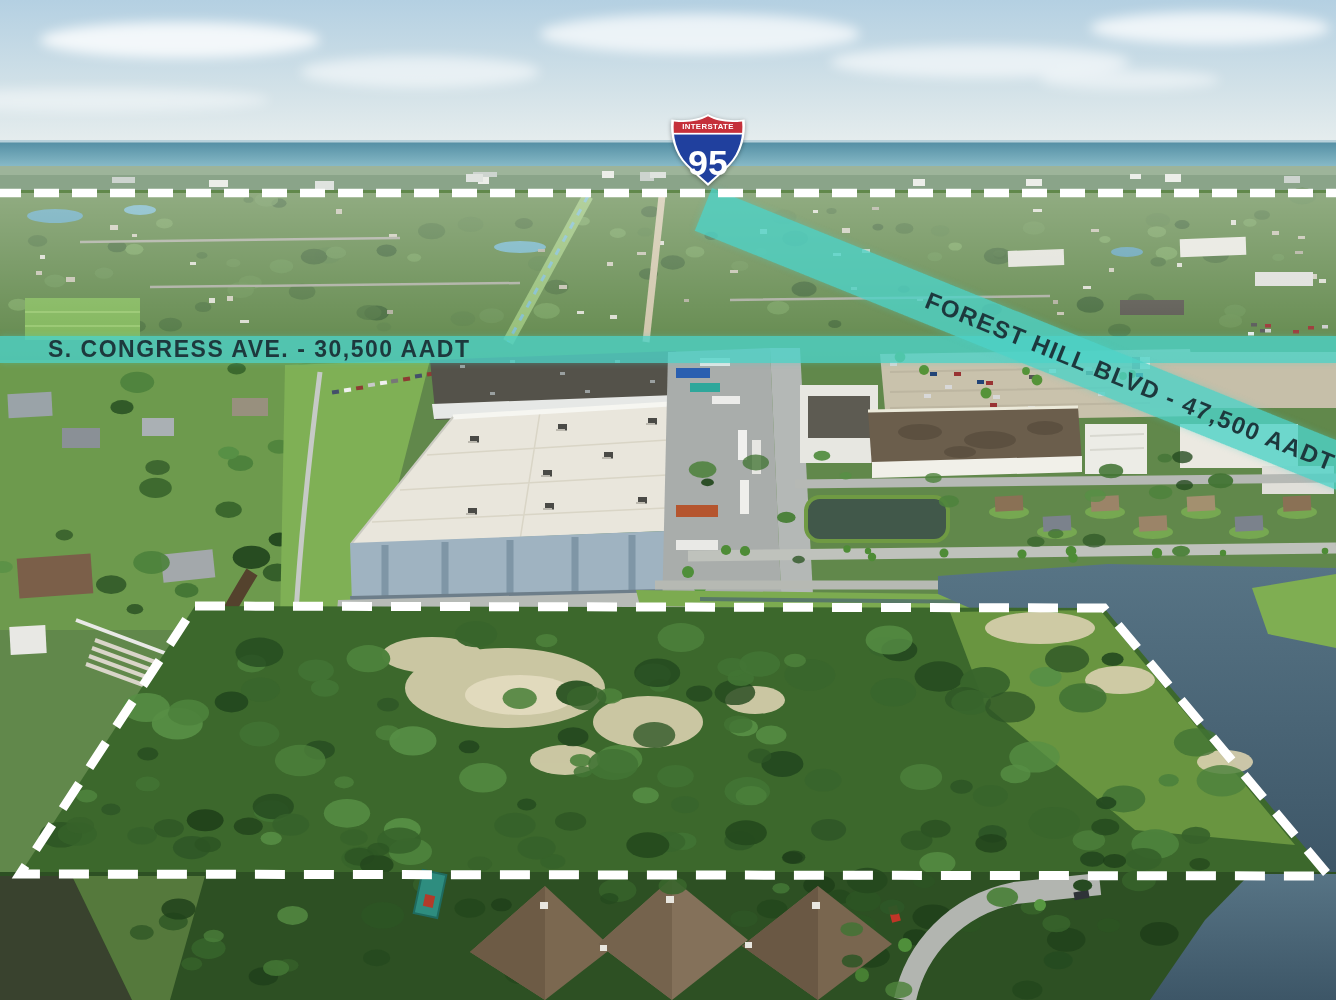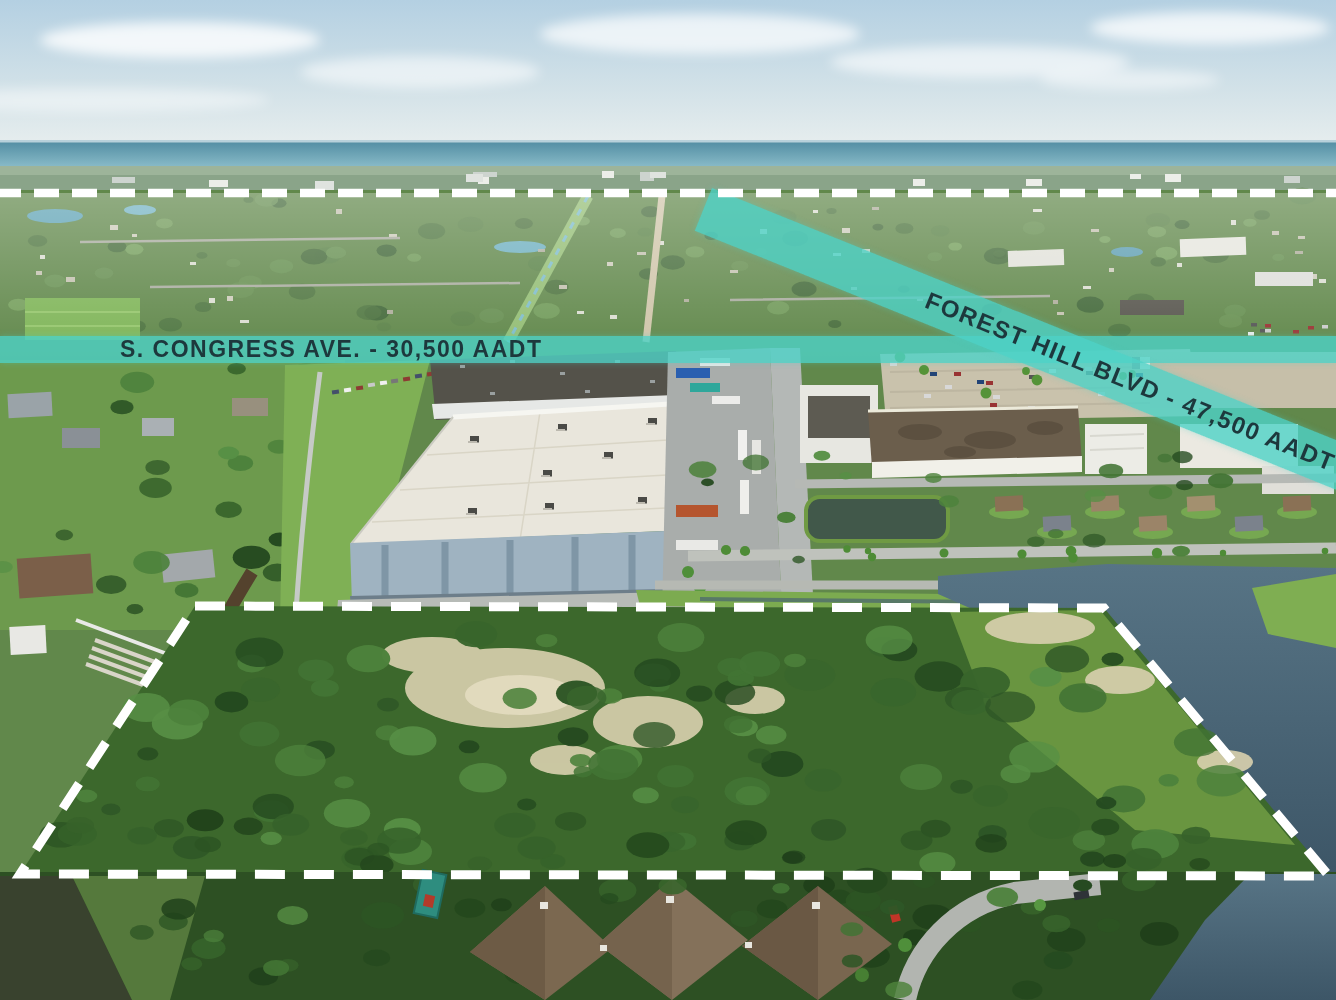--- a/index.html
+++ b/index.html
@@ -1,20 +1,20 @@
 <!DOCTYPE html>
 <html><head>
 <meta charset="utf-8">
 <style>
   html,body{margin:0;padding:0;background:#222;}
   .stage{position:relative;width:1336px;height:1000px;overflow:hidden;font-family:"Liberation Sans",sans-serif;}
   .stage svg.scene{position:absolute;left:0;top:0;}
   svg.annot{position:absolute;left:0;top:0;z-index:30;pointer-events:none;}
   .band{position:absolute;display:flex;align-items:center;background:rgba(77,210,199,0.80);z-index:20;box-shadow:0 0 6px rgba(77,210,199,0.35);}
-  .band-congress{left:0;top:336px;width:1336px;height:27px;padding-left:120px;box-sizing:border-box;}
+  .band-congress{left:0;top:336px;width:1336px;height:27px;padding-left:48px;box-sizing:border-box;}
   .band-forest{left:712px;top:188px;width:710px;height:46px;transform:rotate(22deg);transform-origin:0 0;justify-content:flex-end;padding-right:30px;box-sizing:border-box;}
   .band-label{font-weight:600;font-size:23px;line-height:1;letter-spacing:1.5px;color:#1d383d;white-space:nowrap;}
   .band-forest .band-label{font-size:24px;}
   .shield{position:absolute;left:669px;top:112px;width:78px;height:76px;z-index:40;filter:drop-shadow(0 1px 2px rgba(0,0,0,0.35));}
   .shield text{font-family:"Liberation Sans",sans-serif;font-weight:bold;fill:#fff;}
 </style>
 </head>
 <body>
 
 <div class="stage">
@@ -717,14 +717,29 @@
   </div>
   <div class="band band-forest">
     <span class="band-label">FOREST HILL BLVD - 47,500 AADT</span>
   </div>
 
   <svg class="annot" width="1336" height="1000" viewBox="0 0 1336 1000">
     <line x1="-4" y1="193" x2="1340" y2="193" stroke="#ffffff" stroke-width="8.5" stroke-dasharray="25 13"></line>
     <polygon points="195,606 1104,608 1329,876 20,874" fill="none" stroke="#ffffff" stroke-width="9" stroke-dasharray="30 19"></polygon>
   </svg>
 
+  <div class="shield">
+    <svg width="78" height="76" viewBox="0 0 100 96">
+      <path d="M50,2 C62,9 78,11 97,9 C99,28 94,52 78,68 C68,78 59,86 50,94 C41,86 32,78 22,68 C6,52 1,28 3,9 C22,11 38,9 50,2 Z" fill="#ffffff"></path>
+      <clipPath id="shieldClip">
+        <path d="M50,2 C62,9 78,11 97,9 C99,28 94,52 78,68 C68,78 59,86 50,94 C41,86 32,78 22,68 C6,52 1,28 3,9 C22,11 38,9 50,2 Z" transform="translate(3.5,3) scale(0.93)"></path>
+      </clipPath>
+      <g clip-path="url(#shieldClip)">
+        <rect x="0" y="0" width="100" height="27" fill="#c5303a"></rect>
+        <rect x="0" y="27" width="100" height="69" fill="#20409e"></rect>
+        <rect x="0" y="26" width="100" height="2.2" fill="#ffffff"></rect>
+      </g>
+      <text x="50" y="21" text-anchor="middle" font-size="10" letter-spacing="0.5">INTERSTATE</text>
+      <text x="50" y="80" text-anchor="middle" font-size="46">95</text>
+    </svg>
+  </div>
 
 </div>
 
 </body></html>

